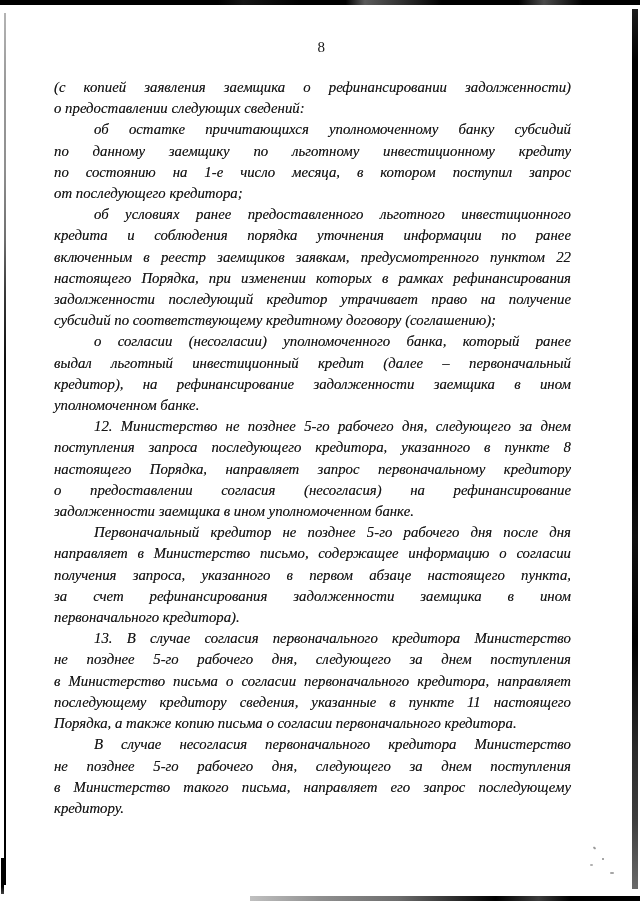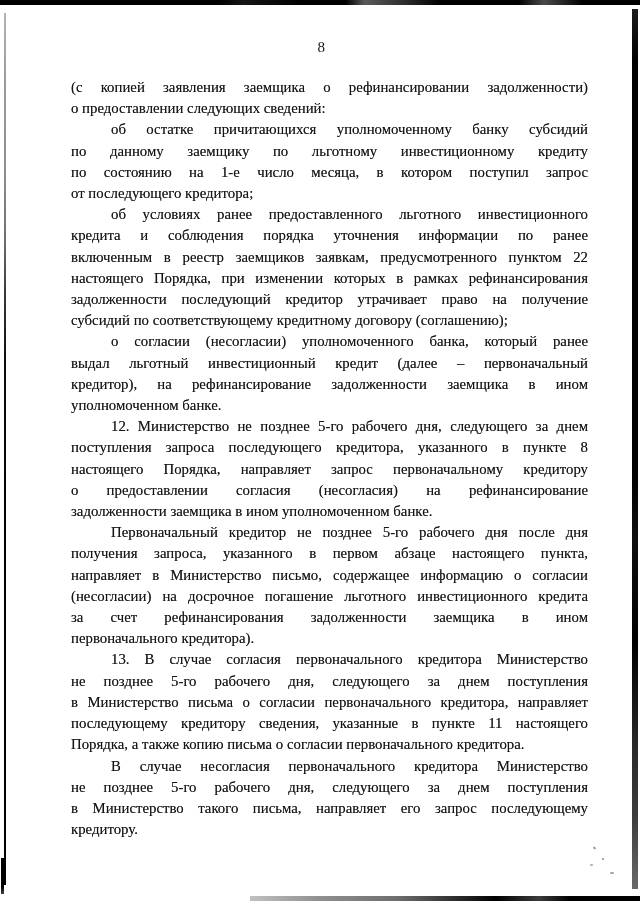--- a/index.html
+++ b/index.html
@@ -57,24 +57,25 @@
   
   .page-number {
     position: absolute;
     left: 63px; top: 39px; width: 517px;
     text-align: center;
     font-size: 15px;
     letter-spacing: 0.5px;
   }
   .text-block {
     position: absolute;
-    left: 71px; top: 77px; width: 517px;
+    left: 54px; top: 77px; width: 517px;
     font-size: 14.8px;
     line-height: 21.2px;
     text-shadow: 0 0 0.4px rgba(0,0,0,0.55);
+    font-style: italic;
   }
   .para { margin: 0; }
   .line {
     text-align: justify;
     text-align-last: justify;
     text-justify: inter-word;
     white-space: normal;
   }
   .line.last { text-align-last: left; }
   .line.indent { text-indent: 40px; }
@@ -122,23 +123,22 @@
       </div>
       <div class="para">
         <div class="line indent">12. Министерство не позднее 5-го рабочего дня, следующего за днем</div>
         <div class="line">поступления запроса последующего кредитора, указанного в пункте 8</div>
         <div class="line">настоящего Порядка, направляет запрос первоначальному кредитору</div>
         <div class="line">о предоставлении согласия (несогласия) на рефинансирование</div>
         <div class="line last">задолженности заемщика в ином уполномоченном банке.</div>
       </div>
       <div class="para">
         <div class="line indent">Первоначальный кредитор не позднее 5-го рабочего дня после дня</div>
+        <div class="line">направляет в Министерство письмо, содержащее информацию о согласии</div>
         <div class="line">получения запроса, указанного в первом абзаце настоящего пункта,</div>
-        <div class="line">направляет в Министерство письмо, содержащее информацию о согласии</div>
-        <div class="line">(несогласии) на досрочное погашение льготного инвестиционного кредита</div>
         <div class="line">за счет рефинансирования задолженности заемщика в ином</div>
         <div class="line last">первоначального кредитора).</div>
       </div>
       <div class="para">
         <div class="line indent">13. В случае согласия первоначального кредитора Министерство</div>
         <div class="line">не позднее 5-го рабочего дня, следующего за днем поступления</div>
         <div class="line">в Министерство письма о согласии первоначального кредитора, направляет</div>
         <div class="line">последующему кредитору сведения, указанные в пункте 11 настоящего</div>
         <div class="line last">Порядка, а также копию письма о согласии первоначального кредитора.</div>
       </div>

